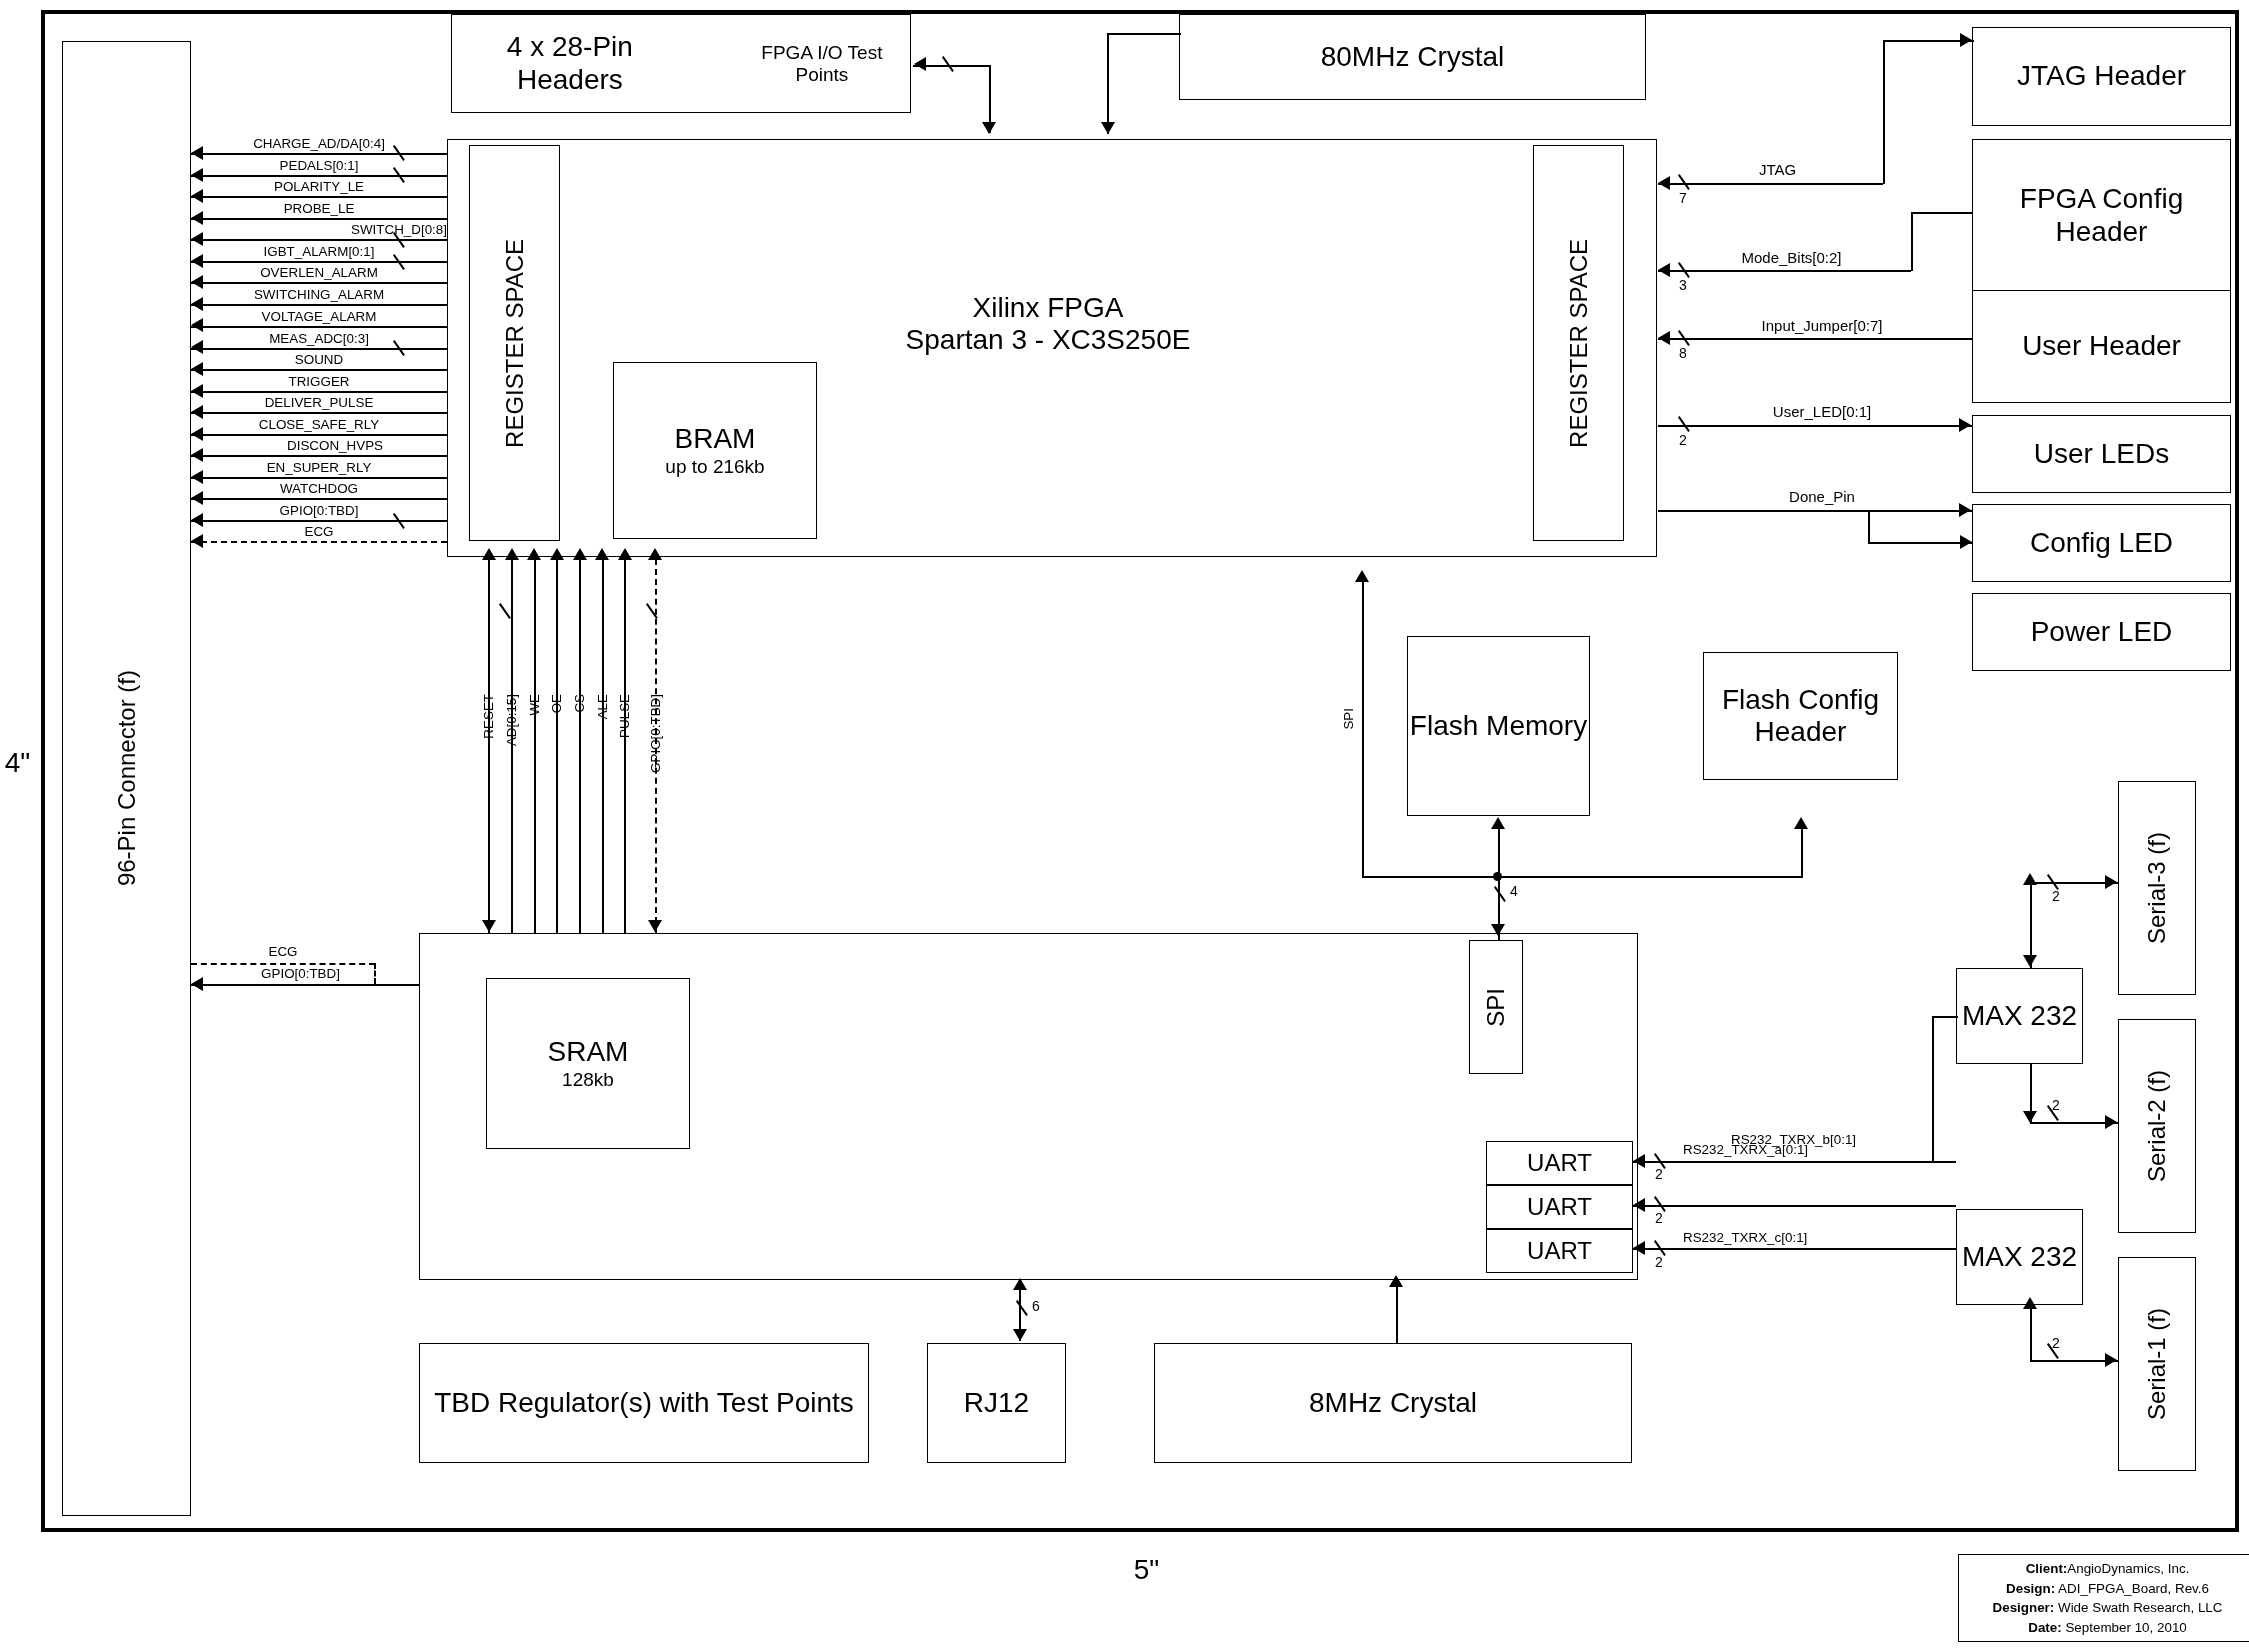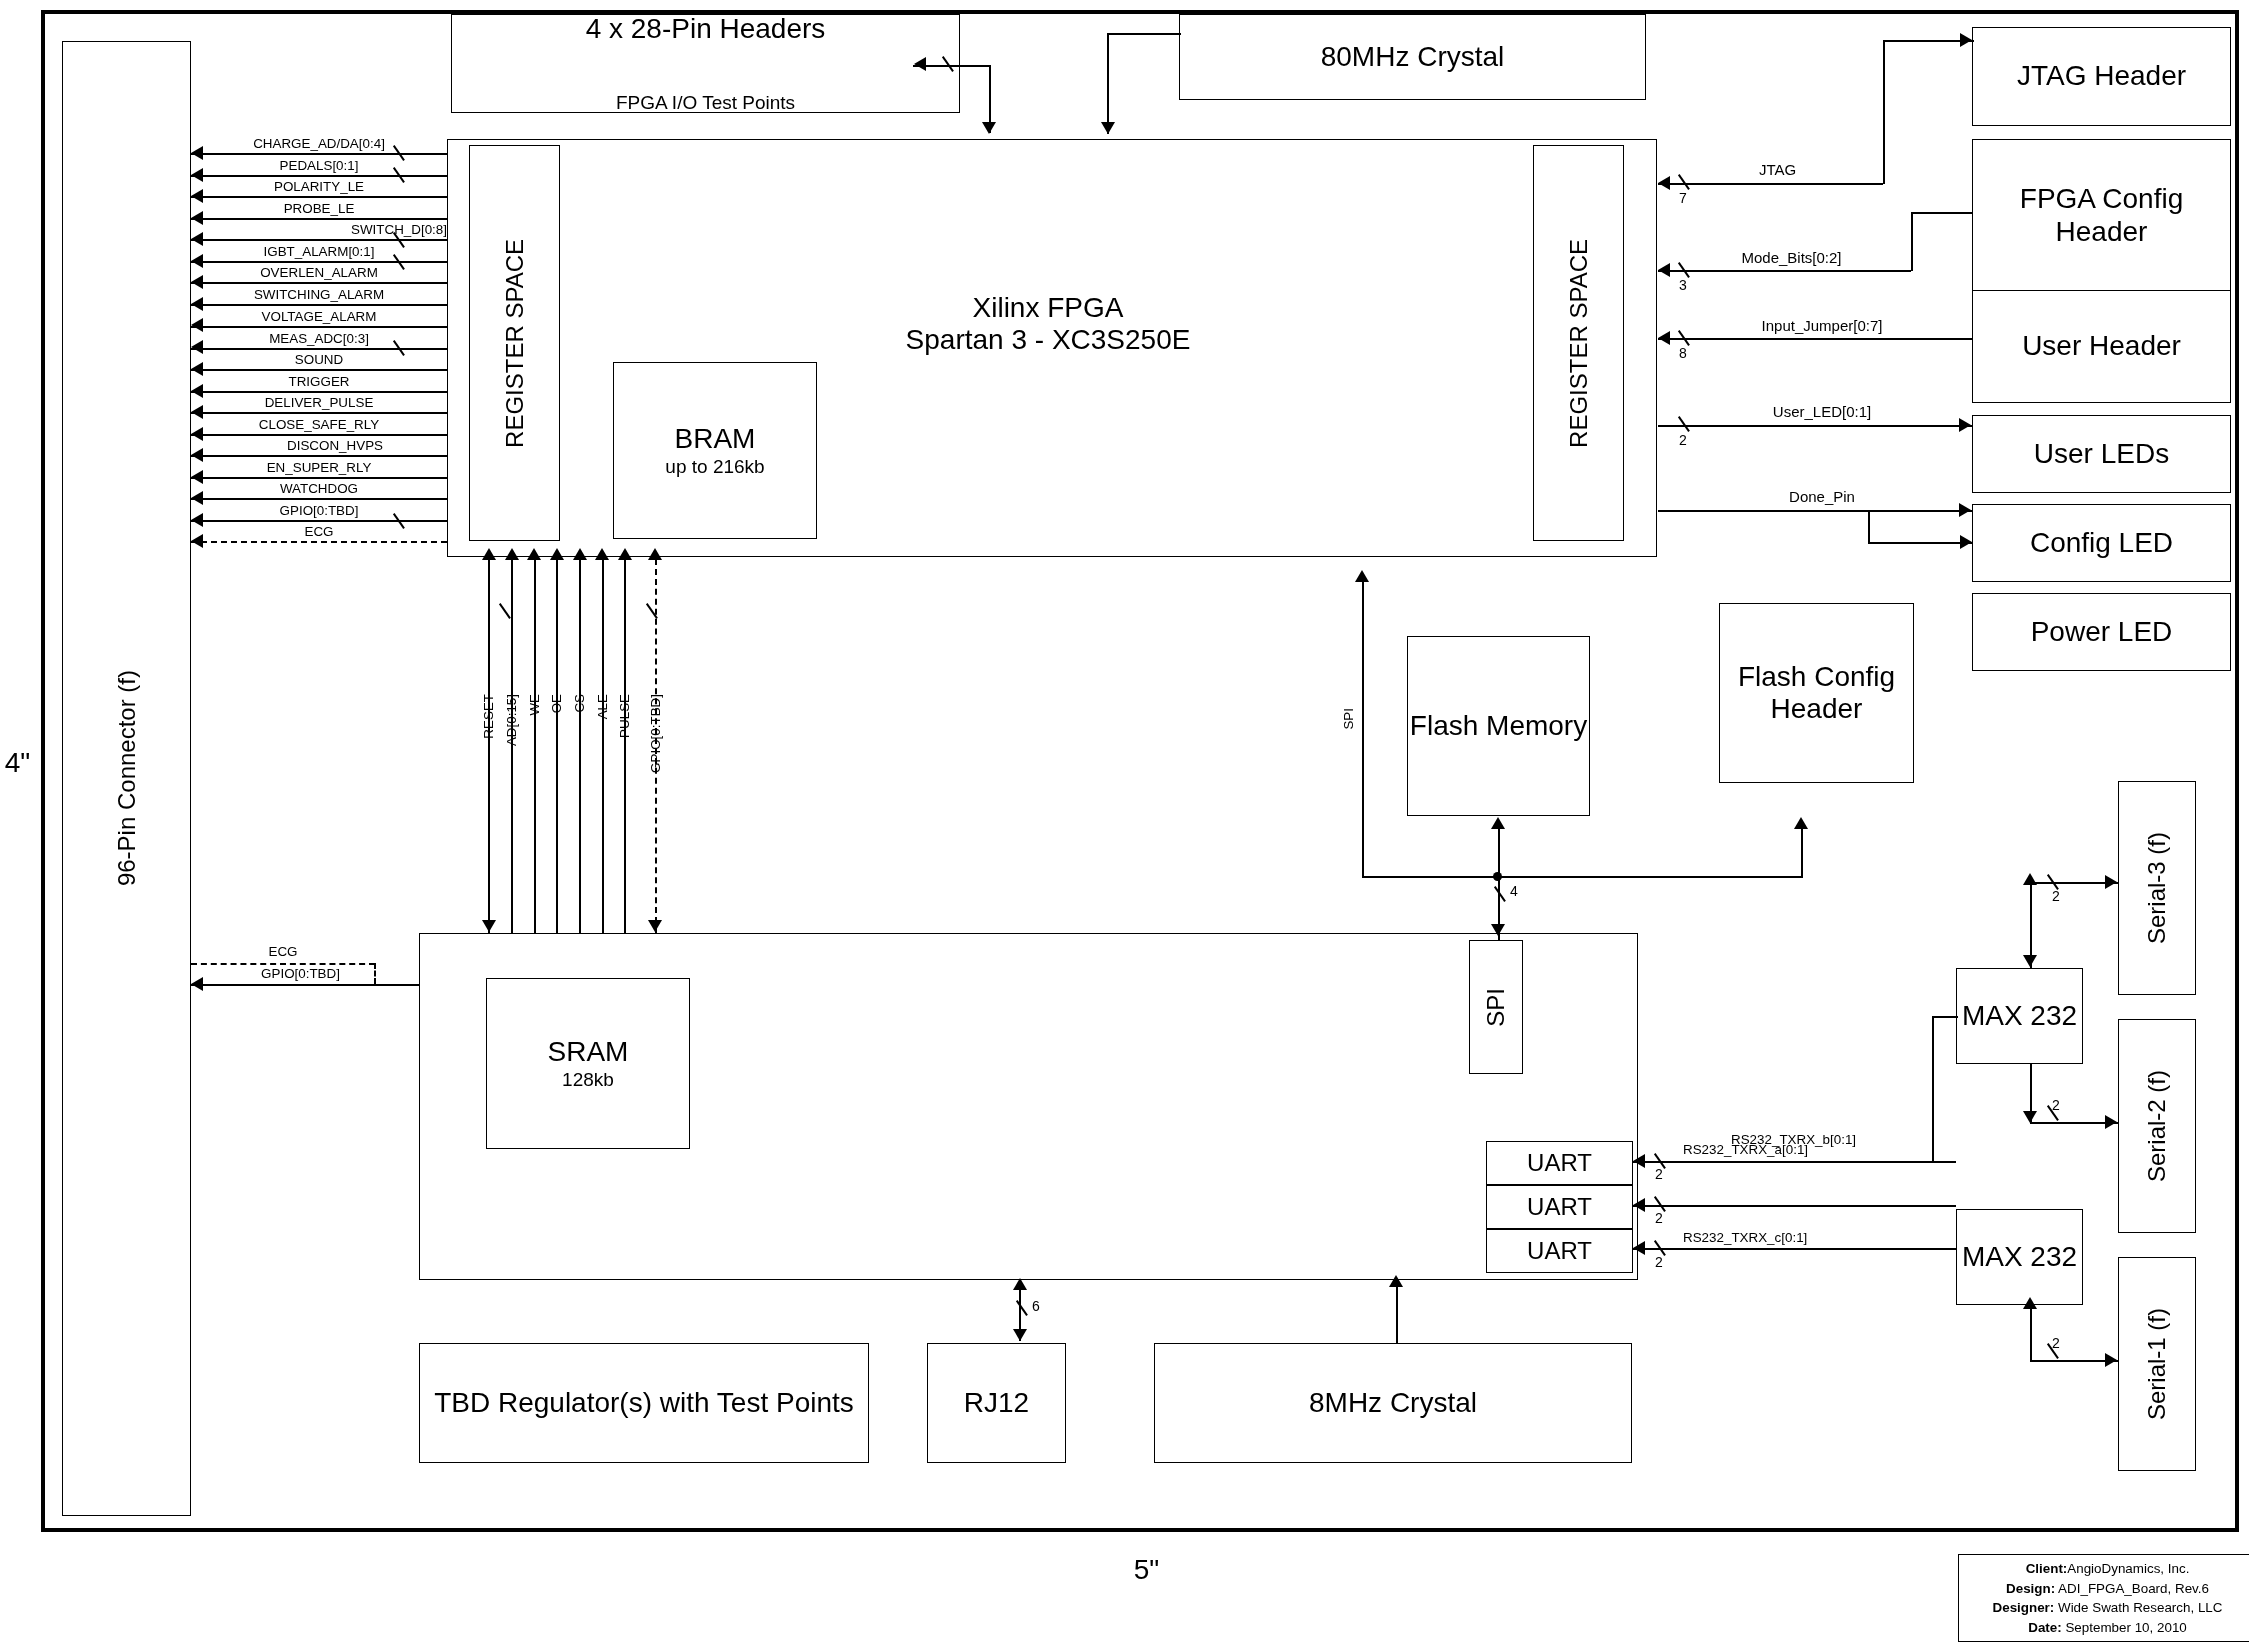--- a/index.html
+++ b/index.html
@@ -39,21 +39,21 @@
   <div class="abs boardframe" style="left:41px;top:10px;width:2198px;height:1522px;"></div>
 
   <div class="abs lbl big" style="left:0px;top:747px;width:35px;text-align:center;">4"</div>
 
   <div class="abs lbl big" style="left:1111px;top:1554px;width:71px;text-align:center;">5"</div>
 
   <div class="abs box" style="left:62px;top:41px;width:129px;height:1475px;">
     <span class="vert med">96-Pin Connector (f)</span>
   </div>
 
-  <div class="abs box" style="left:451px;top:14px;width:509px;height:99px;flex-direction:column;gap:46px;">
+  <div class="abs box" style="left:451px;top:14px;width:460px;height:99px;flex-direction:row;gap:46px;">
     <span class="big">4 x 28-Pin Headers</span>
     <span class="sm">FPGA I/O Test Points</span>
   </div>
 
   <div class="abs box" style="left:1179px;top:14px;width:467px;height:86px;">
     <span class="big">80MHz Crystal</span>
   </div>
 
   <div class="abs box" style="left:447px;top:139px;width:1210px;height:418px;"></div>
   <div class="abs lbl" style="left:779px;top:292px;width:538px;text-align:center;">
@@ -88,21 +88,21 @@
   <div class="abs box" style="left:1972px;top:504px;width:259px;height:78px;">
     <span class="big">Config LED</span>
   </div>
   <div class="abs box" style="left:1972px;top:593px;width:259px;height:78px;">
     <span class="big">Power LED</span>
   </div>
 
   <div class="abs box" style="left:1407px;top:636px;width:183px;height:180px;flex-direction:column;">
     <span class="big">Flash Memory</span>
   </div>
-  <div class="abs box" style="left:1703px;top:603px;width:195px;height:180px;flex-direction:column;margin-left:16px;">
+  <div class="abs box" style="left:1703px;top:652px;width:195px;height:128px;flex-direction:column;">
     <span class="big">Flash Config Header</span>
   </div>
 
   <div class="abs box" style="left:419px;top:933px;width:1219px;height:347px;"></div>
 
   <div class="abs box" style="left:486px;top:978px;width:204px;height:171px;flex-direction:column;">
     <span class="big">SRAM</span>
     <span class="sm">128kb</span>
   </div>
 

